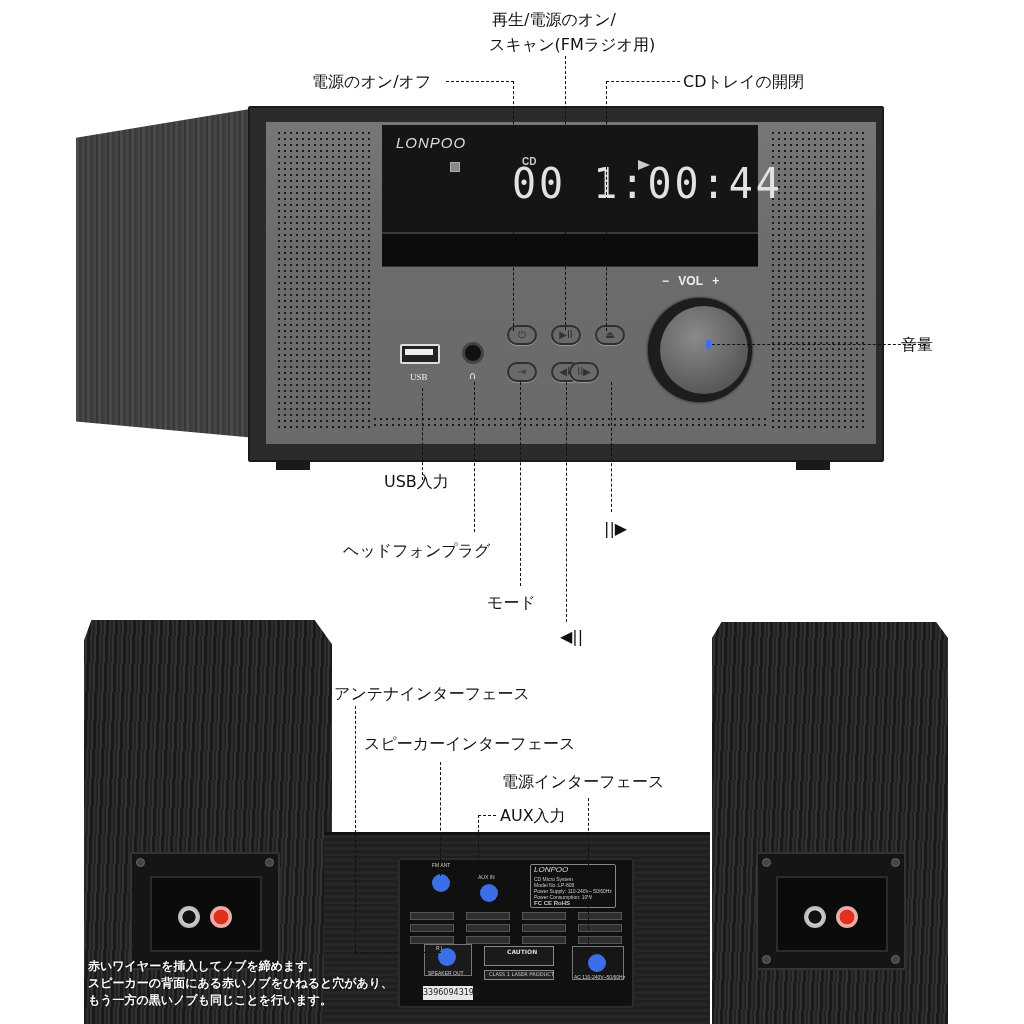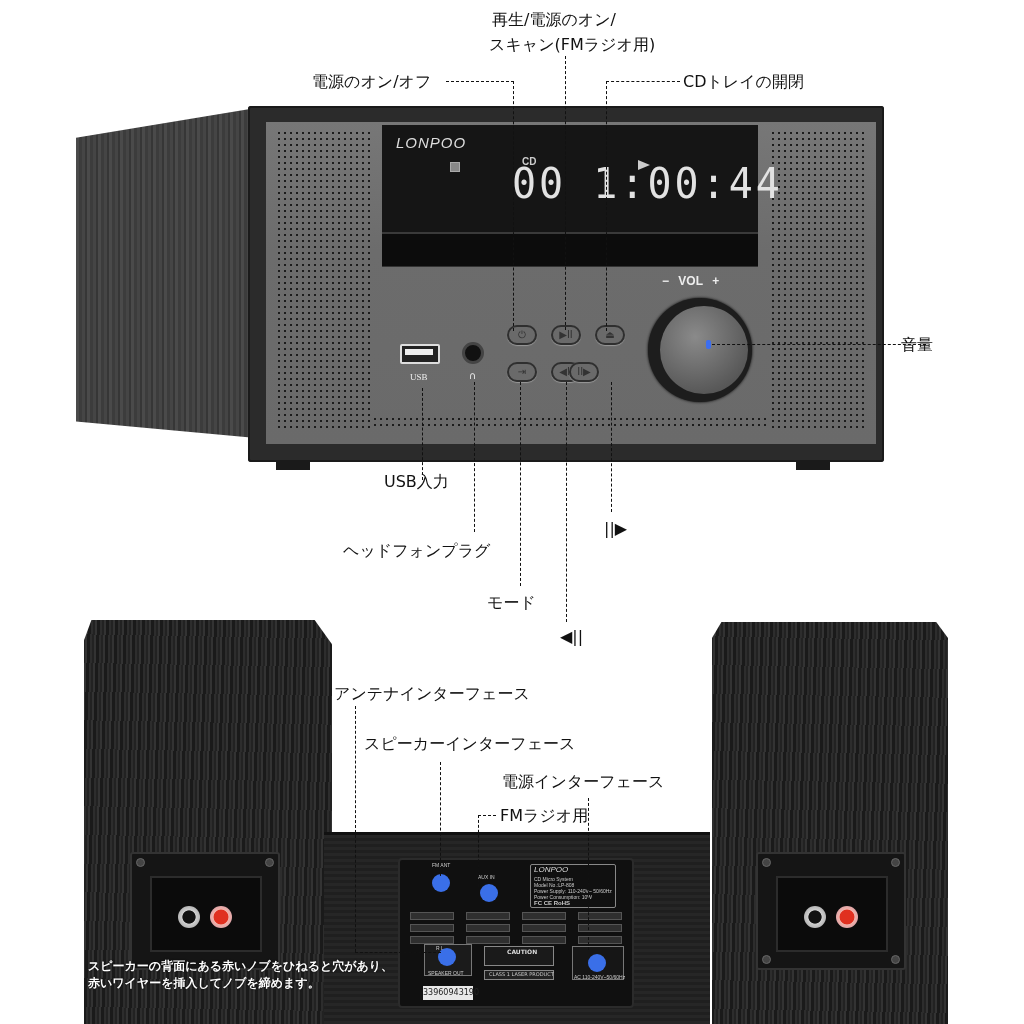--- a/index.html
+++ b/index.html
@@ -197,20 +197,21 @@
 <div class="bluedot" style="left:588px;top:954px"></div>
 <div class="tiny" style="left:574px;top:974px">AC 110-240V~50/60Hz</div>
 
 <div class="lbl" style="left:334px;top:684px">アンテナインターフェース</div>
 <div class="dv" style="left:355px;top:706px;height:246px"></div>
 <div class="dh" style="left:355px;top:952px;width:86px"></div>
 <div class="lbl" style="left:364px;top:734px">スピーカーインターフェース</div>
 <div class="dv" style="left:440px;top:762px;height:114px"></div>
 <div class="lbl" style="left:502px;top:772px">電源インターフェース</div>
 <div class="dv" style="left:588px;top:798px;height:152px"></div>
-<div class="lbl" style="left:500px;top:806px">FMラジオ用</div>
+<div class="lbl" style="left:500px;top:806px">AUX入力</div>
 <div class="dh" style="left:478px;top:815px;width:18px"></div>
 <div class="dv" style="left:478px;top:815px;height:72px"></div>
 
 <div class="abs note">
+  <div>赤いワイヤーを挿入してノブを締めます。</div>
   <div>スピーカーの背面にある赤いノブをひねると穴があり、</div>
-  <div>赤いワイヤーを挿入してノブを締めます。</div>
+  <div>もう一方の黒いノブも同じことを行います。</div>
 </div>
 
 </body></html>

